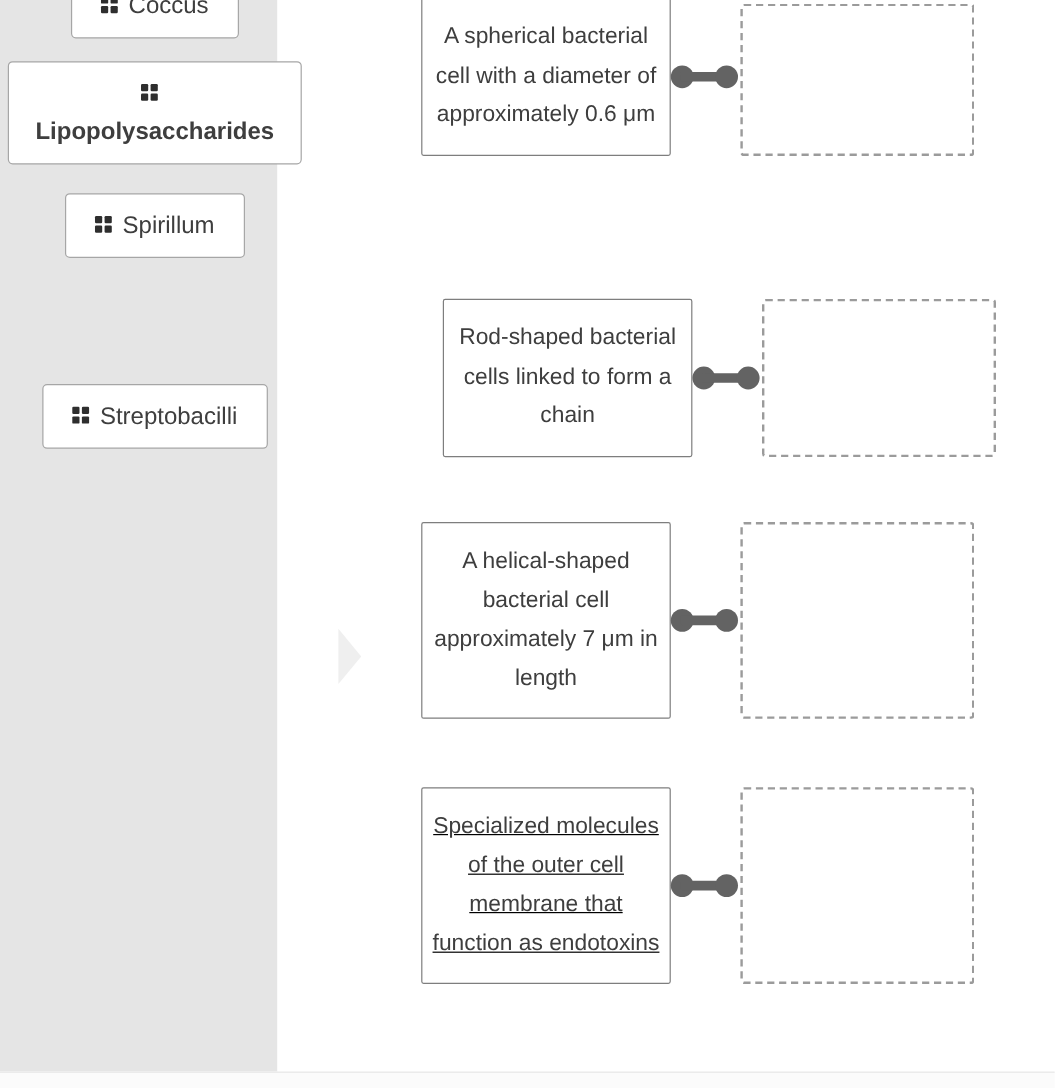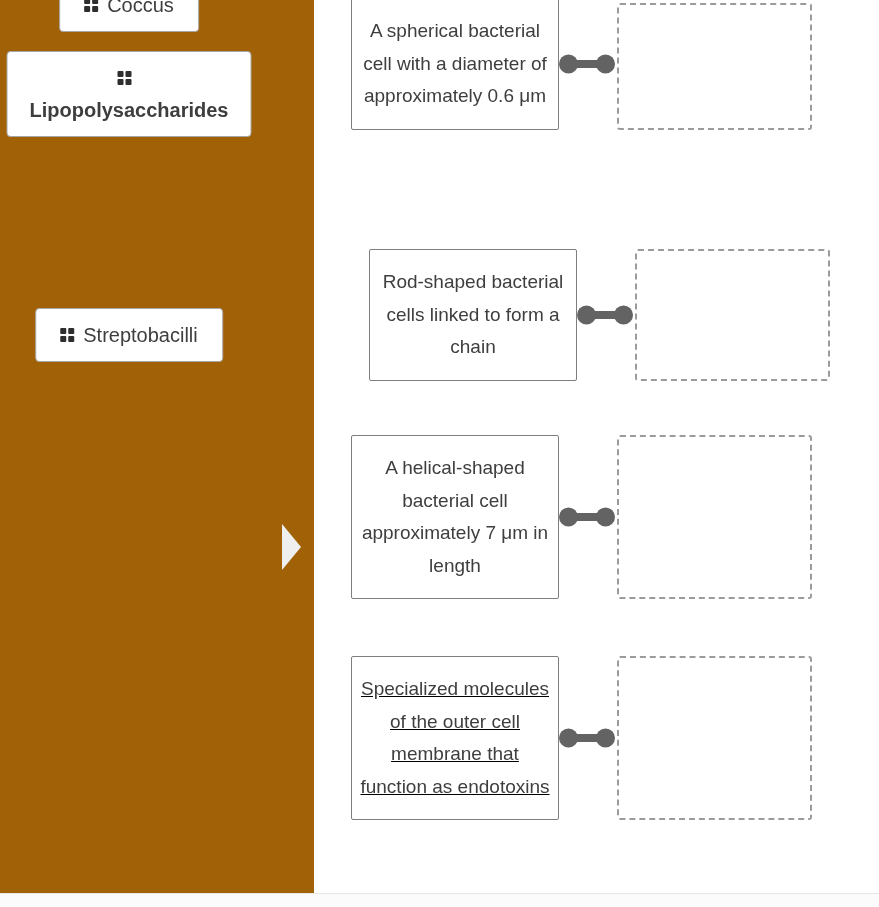--- a/index.html
+++ b/index.html
@@ -1,32 +1,32 @@
 <!DOCTYPE html>
 <html><head>
 <meta charset="utf-8">
 <style>
   html,body{margin:0;padding:0;}
   body{font-family:"Liberation Sans", sans-serif;background:#fff;}
   .stage{position:relative;width:879px;height:907px;overflow:hidden;background:#fff;}
 
   
-  .sidebar{position:absolute;left:0;top:0;width:314px;height:893px;background:#a16207;}
+  .sidebar{position:absolute;left:0;top:0;width:231px;height:893px;background:#e5e5e5;}
   .sidebar-arrow{position:absolute;left:282px;top:524px;width:0;height:0;
     border-top:23px solid transparent;border-bottom:23px solid transparent;
     border-left:19px solid #efefef;}
   .chip{position:absolute;left:129px;transform:translateX(-50%);
     box-sizing:border-box;max-width:245px;background:#fff;border:1px solid #a6a6a6;
     border-radius:4px;padding:10px 24px;text-align:center;
     font-size:20px;line-height:32px;color:#3e3e3e;cursor:grab;white-space:normal;}
   .chip.c0{top:-22px;white-space:nowrap;}
   .chip.c1{top:51px;width:245px;padding:10px 12px;font-weight:bold;}
   .chip.c2{top:161px;white-space:nowrap;}
   .chip.c3{top:235px;white-space:nowrap;}
-  .chip.c4{top:308px;white-space:nowrap;text-align:right;}
+  .chip.c4{top:320px;white-space:nowrap;text-align:right;}
   .drag-icon{display:inline-grid;grid-template-columns:6px 6px;grid-template-rows:6px 6px;
     gap:2px;vertical-align:middle;margin-right:9px;position:relative;top:-2px;}
   .drag-icon i{background:#2e2e2e;border-radius:1px;display:block;}
 
   
   .row{position:absolute;left:351px;display:flex;align-items:stretch;}
   .row.r0{top:-2px;}
   .row.r1{top:249px;padding-left:18px;}
   .row.r2{top:435px;}
   .row.r3{top:656px;text-decoration:underline;}
@@ -62,20 +62,28 @@
           <i></i>
         </span><span>Coccus</span>
     </div>
     <div class="chip c1">
       <span class="drag-icon">
           <i></i>
           <i></i>
           <i></i>
           <i></i>
         </span><span>Lipopolysaccharides</span>
+    </div>
+    <div class="chip c2">
+      <span class="drag-icon">
+          <i></i>
+          <i></i>
+          <i></i>
+          <i></i>
+        </span><span>Spirillum</span>
     </div>
     <div class="chip c4">
       <span class="drag-icon">
           <i></i>
           <i></i>
           <i></i>
           <i></i>
         </span><span>Streptobacilli</span>
     </div>
   </aside>

